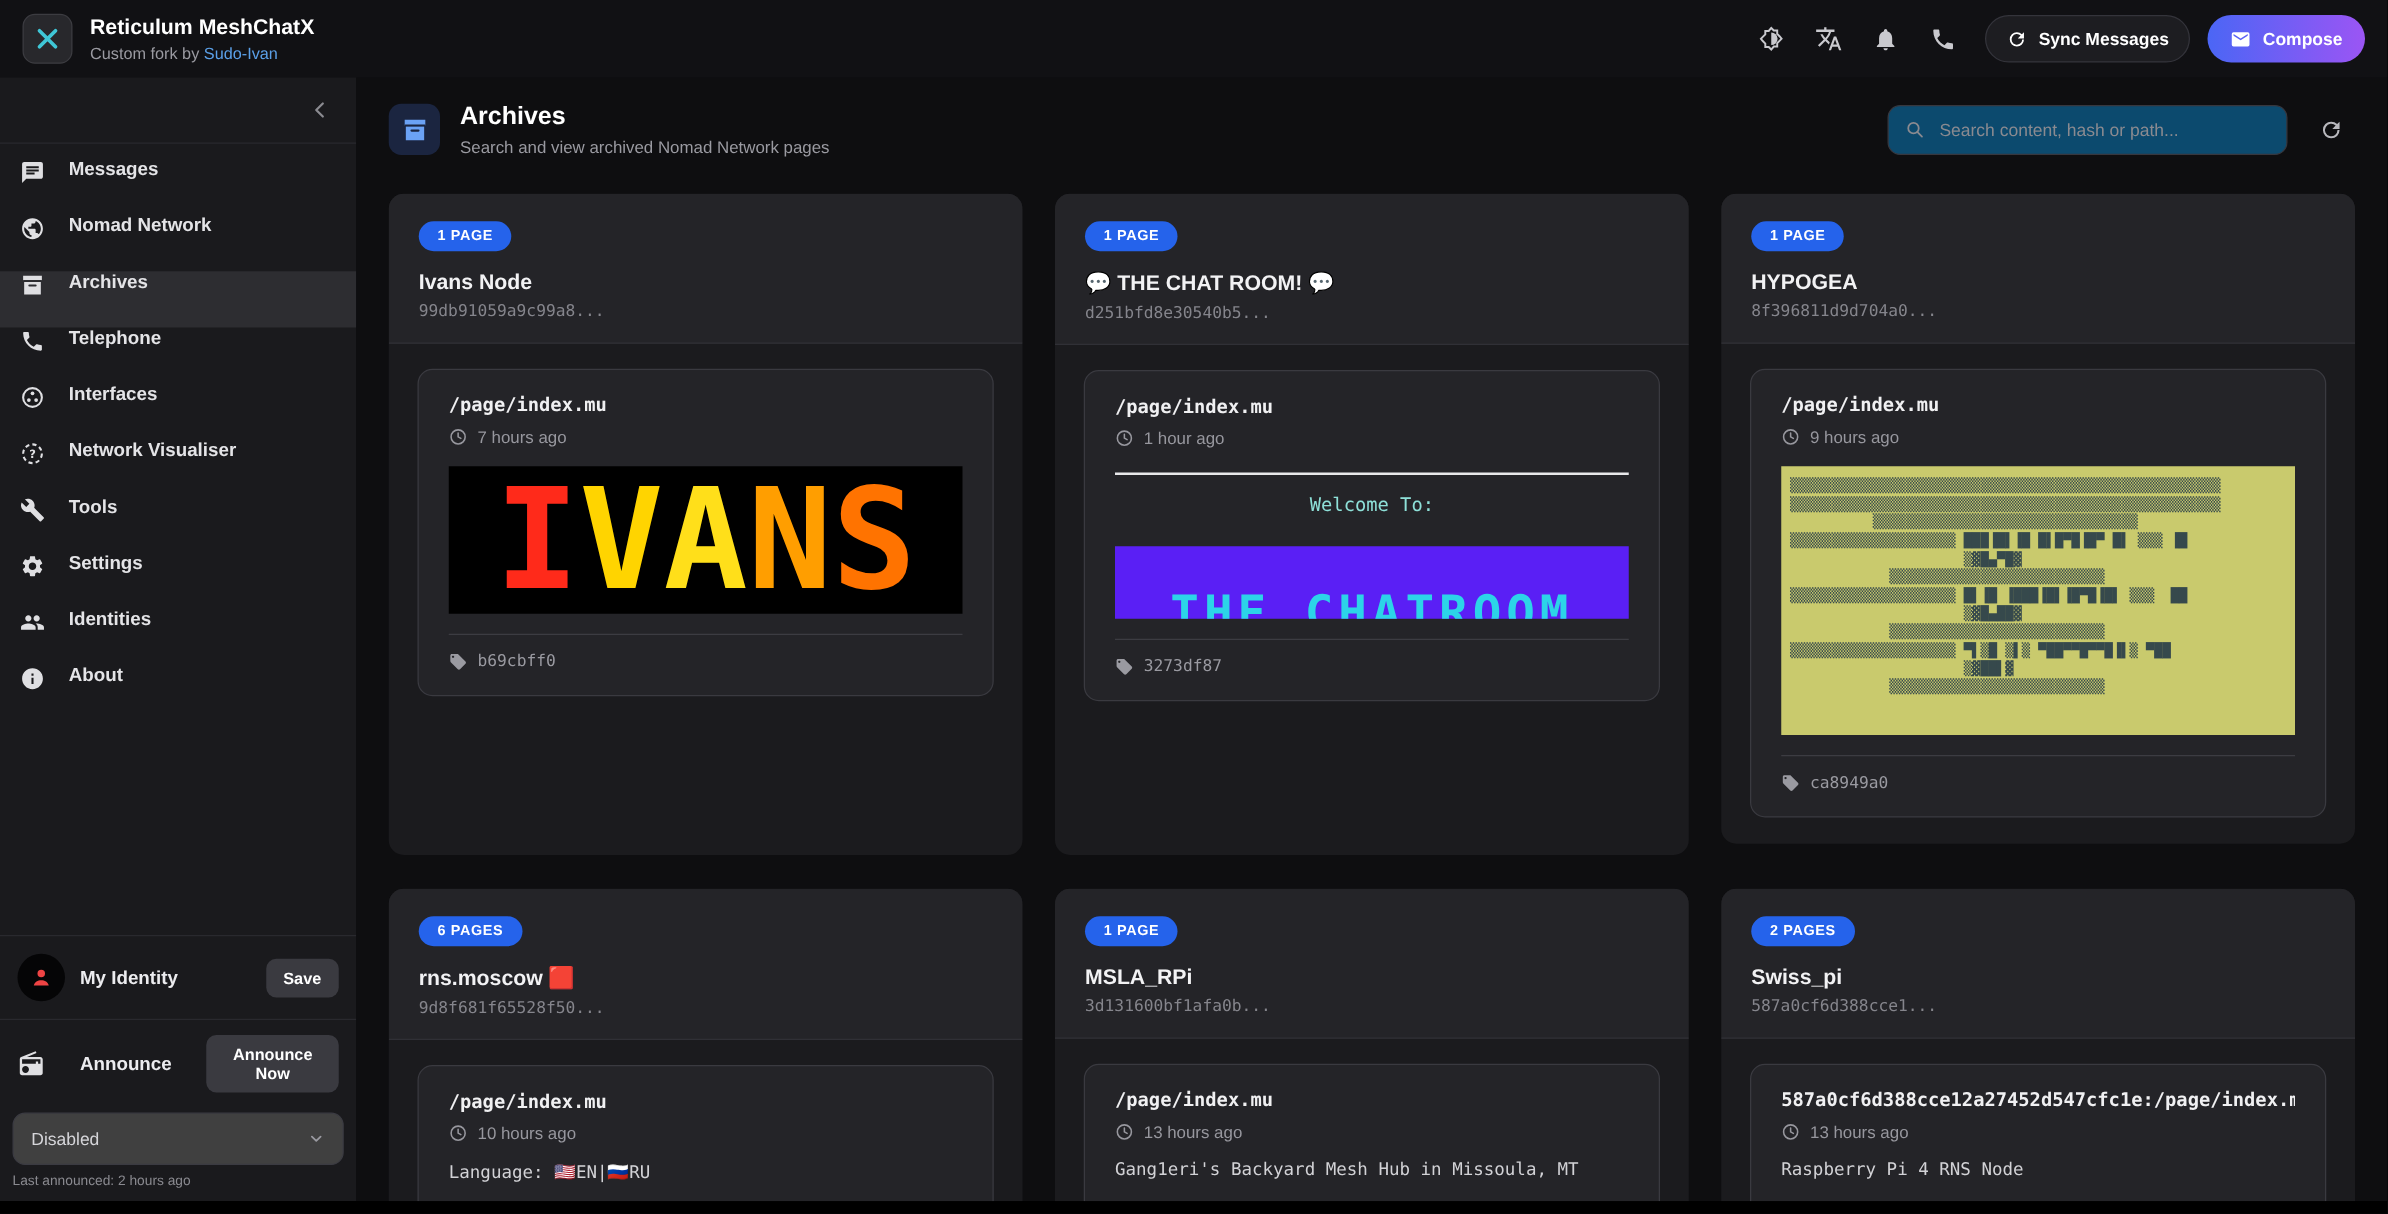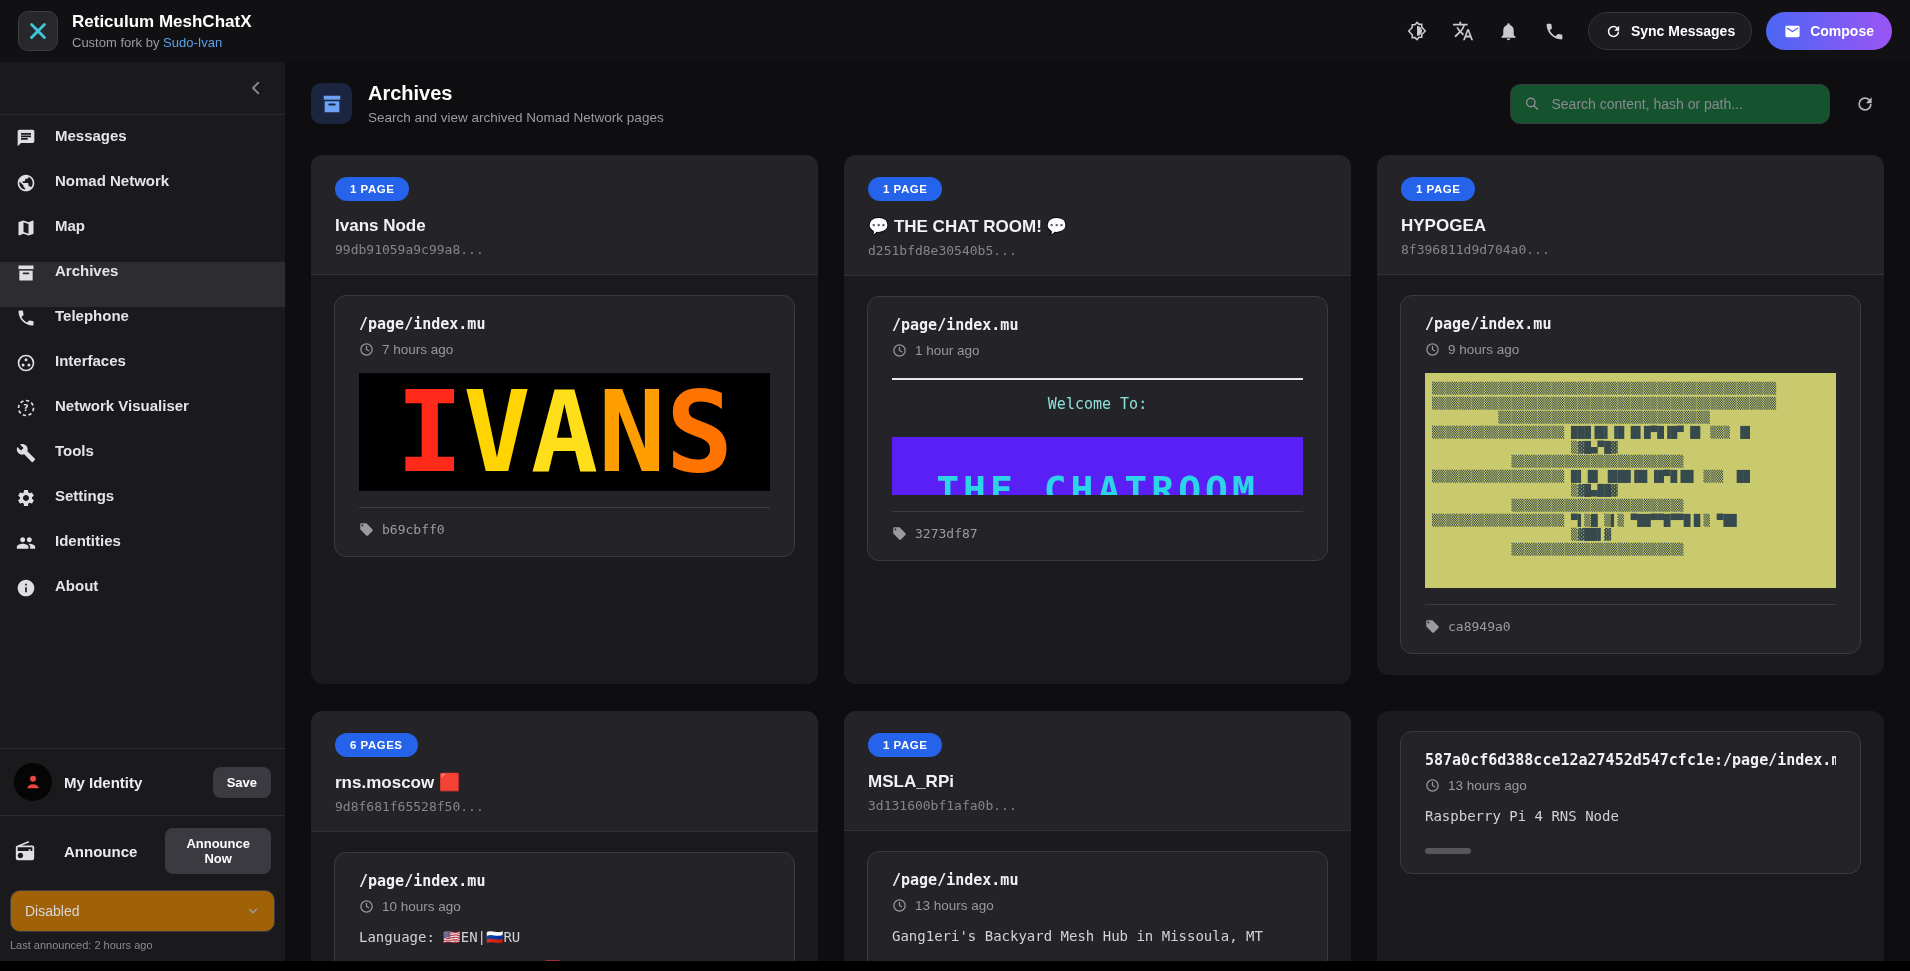--- a/index.html
+++ b/index.html
@@ -42,35 +42,35 @@
   .nav-item.active { background:#2d2d31; }
   .nav-icon { width:22px; height:22px; display:grid; place-items:center; color:#dfdfe2; flex:0 0 22px; }
   .side-bottom { margin-top:auto; }
   .id-row { border-top:1px solid #29292e; border-bottom:1px solid #29292e; padding:14px;
             display:flex; align-items:center; gap:12px; }
   .avatar { width:38px; height:38px; border-radius:50%; background:#050506; display:grid; place-items:center; }
   .id-label { font-size:15px; font-weight:bold; color:#ececef; }
   .sm-btn { margin-left:auto; background:#3a3a40; border:none; border-radius:8px; color:#fff;
             font-weight:bold; font-size:13px; padding:8px 14px; cursor:pointer; }
   .announce-row { padding:12px 14px; display:flex; align-items:center; gap:28px; }
-  .select { margin:4px 10px 0; height:42px; background:#a16207; border:1px solid #3b3b42; border-radius:10px;
+  .select { margin:4px 10px 0; height:42px; background:#404040; border:1px solid #3b3b42; border-radius:10px;
             padding:0 14px; display:flex; align-items:center; justify-content:space-between;
             font-size:14px; color:#d6d6da; cursor:pointer; }
   .last-announced { font-size:11px; color:#8a8a90; margin:7px 10px 10px; }
 
   
   .main { flex:1; min-width:0; display:flex; flex-direction:column; background:#0e0e10; }
   .main-header { display:flex; align-items:center; justify-content:space-between; padding:20px 26px 0; }
   .mh-left { display:flex; align-items:center; gap:16px; }
   .mh-iconbox { width:41px; height:41px; border-radius:10px; background:#1b2540; display:grid; place-items:center;
                 color:#6ba2f5; }
   .mh-title { font-size:20px; font-weight:bold; color:#fff; margin:0; }
   .mh-sub { font-size:13.5px; color:#9a9aa1; margin-top:5px; }
   .mh-right { display:flex; align-items:center; gap:16px; }
-  .search { display:flex; align-items:center; gap:10px; background:#14532d; border:1px solid #37373e;
+  .search { display:flex; align-items:center; gap:10px; background:#0c4a6e; border:1px solid #37373e;
             border-radius:10px; height:40px; padding:16px 13px; width:320px; color:#8a8a90; }
   .search input { background:none; border:none; outline:none; color:#cfcfd4; font-size:14px; width:100%;
             font-family:"Liberation Sans", sans-serif; }
   .search input::placeholder { color:#8a8a90; }
 
   
   .grid { padding:30px 26px 0; display:grid; grid-template-columns:repeat(3,1fr); column-gap:26px;
           row-gap:27px; align-items:start; }
   .card { background:#1b1b1e; border-radius:12px; overflow:hidden; display:flex; flex-direction:column;
           cursor:pointer; }
@@ -183,28 +183,20 @@
           <span>Messages</span>
         </div>
         <div class="nav-item">
           <span class="nav-icon">
               <svg width="20" height="20" viewBox="0 0 24 24">
                 <path fill="#dfdfe2" d="M12 2C6.48 2 2 6.48 2 12s4.48 10 10 10 10-4.48 10-10S17.52 2 12 2zm-1 17.93c-3.95-.49-7-3.85-7-7.93 0-.62.08-1.21.21-1.79L9 15v1c0 1.1.9 2 2 2v1.93zm6.9-2.54c-.26-.81-1-1.39-1.9-1.39h-1v-3c0-.55-.45-1-1-1H8v-2h2c.55 0 1-.45 1-1V7h2c1.1 0 2-.9 2-2v-.41c2.93 1.19 5 4.06 5 7.41 0 2.08-.8 3.97-2.1 5.39z"></path>
               </svg>
             </span>
           <span>Nomad Network</span>
         </div>
-        <div class="nav-item">
-          <span class="nav-icon">
-              <svg width="20" height="20" viewBox="0 0 24 24">
-                <path fill="#dfdfe2" d="M20.5 3l-.16.03L15 5.1 9 3 3.36 4.9c-.21.07-.36.25-.36.48V20.5c0 .28.22.5.5.5l.16-.03L9 18.9l6 2.1 5.64-1.9c.21-.07.36-.25.36-.48V3.5c0-.28-.22-.5-.5-.5zM15 19l-6-2.11V5l6 2.11V19z"></path>
-              </svg>
-            </span>
-          <span>Map</span>
-        </div>
         <div class="nav-item active">
           <span class="nav-icon">
               <svg width="20" height="20" viewBox="0 0 24 24">
                 <path fill="#dfdfe2" d="M3 3h18v5H3z"></path>
                 <path fill="#dfdfe2" d="M4 9h16v12H4z"></path>
                 <path d="M9 12.5h6" stroke="#2d2d31" stroke-width="2" stroke-linecap="round"></path>
                 <path d="M3 8h18" stroke="#2d2d31" stroke-width="1.4"></path>
               </svg>
             </span>
           <span>Archives</span>
@@ -482,20 +474,25 @@
                   </svg>
                 <span>13 hours ago</span>
               </div>
               <div class="mono-line">Gang1eri's Backyard Mesh Hub in Missoula, MT</div>
               <div class="hthumb r"></div>
             </div>
           </div>
         </article>
 
         <article class="card" style="height:420px">
+          <div class="card-head">
+            <span class="badge">2 PAGES</span>
+            <h3 class="card-title">Swiss_pi</h3>
+            <div class="card-hash">587a0cf6d388cce1...</div>
+          </div>
           <div class="card-body">
             <div class="page-box">
               <div class="page-path">587a0cf6d388cce12a27452d547cfc1e:/page/index.mu</div>
               <div class="page-time">
                 <svg width="15" height="15" viewBox="0 0 24 24">
                     <circle cx="12" cy="12" r="9" fill="none" stroke="#97979e" stroke-width="2"></circle>
                     <path d="M12 7v5l3.5 2" fill="none" stroke="#97979e" stroke-width="2" stroke-linecap="round"></path>
                   </svg>
                 <span>13 hours ago</span>
               </div>

